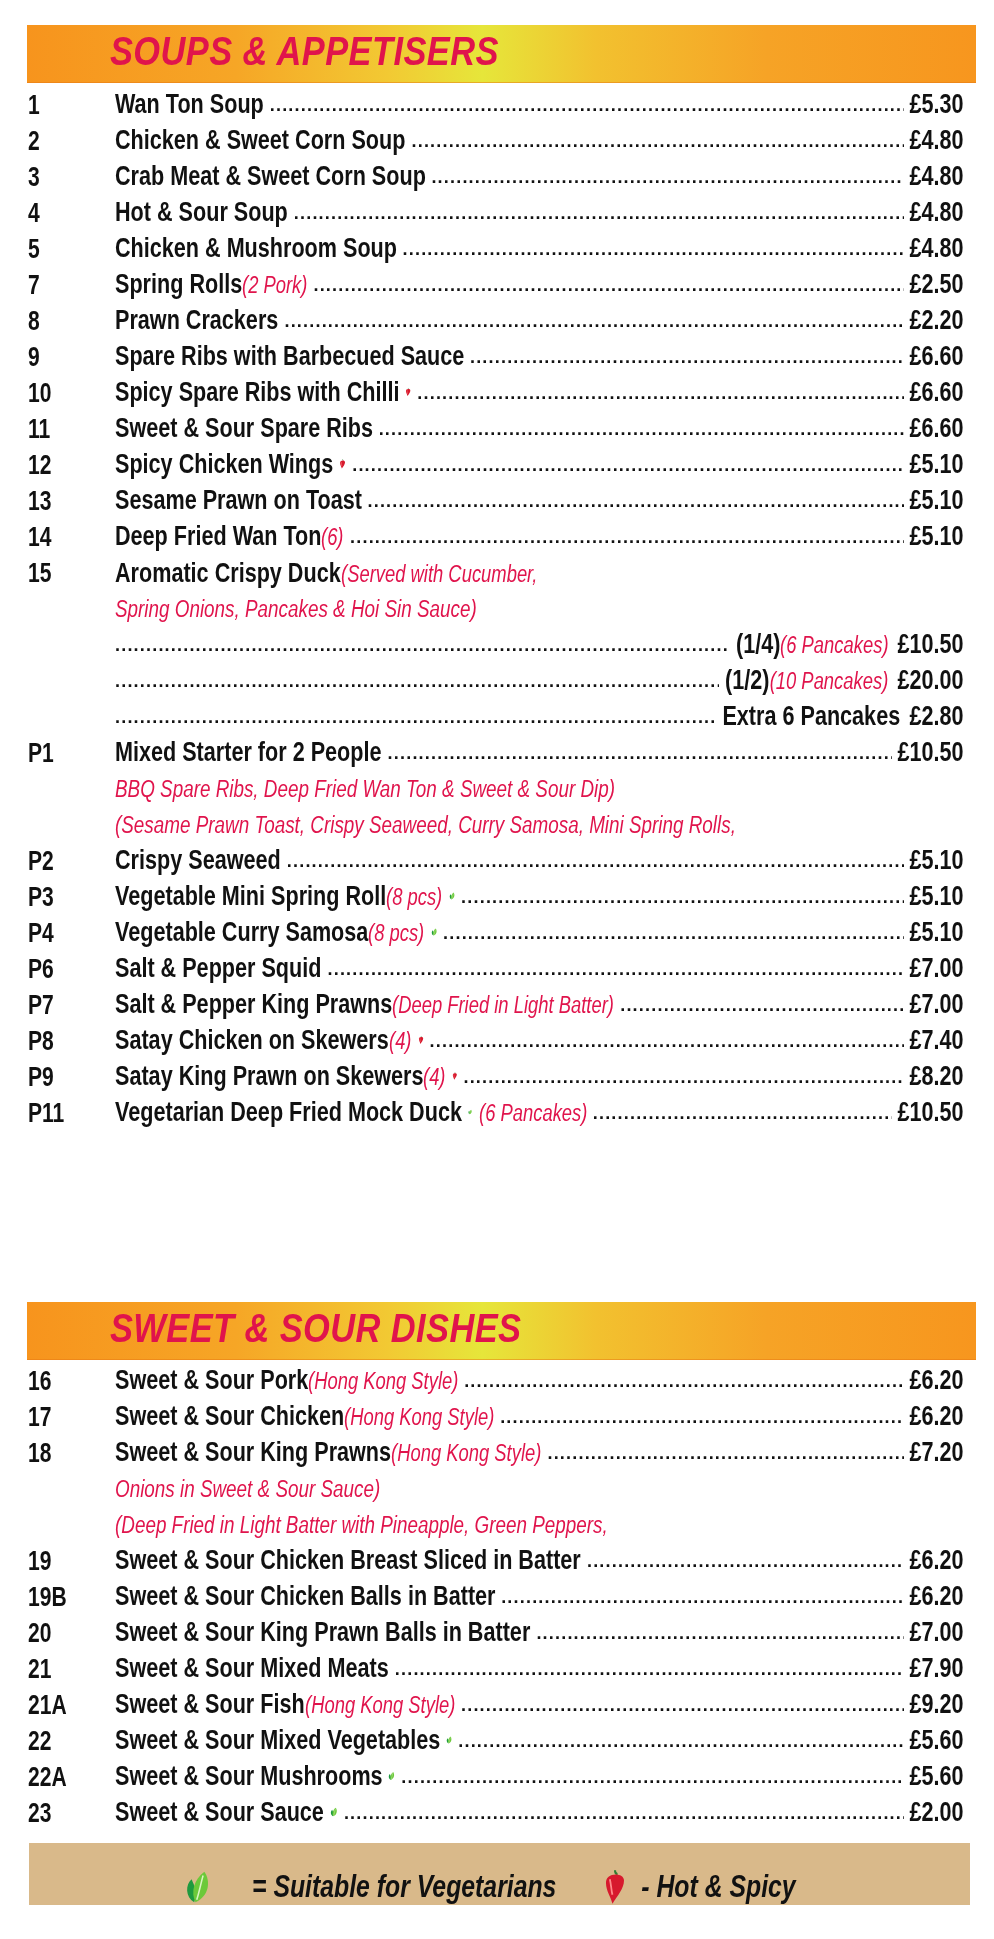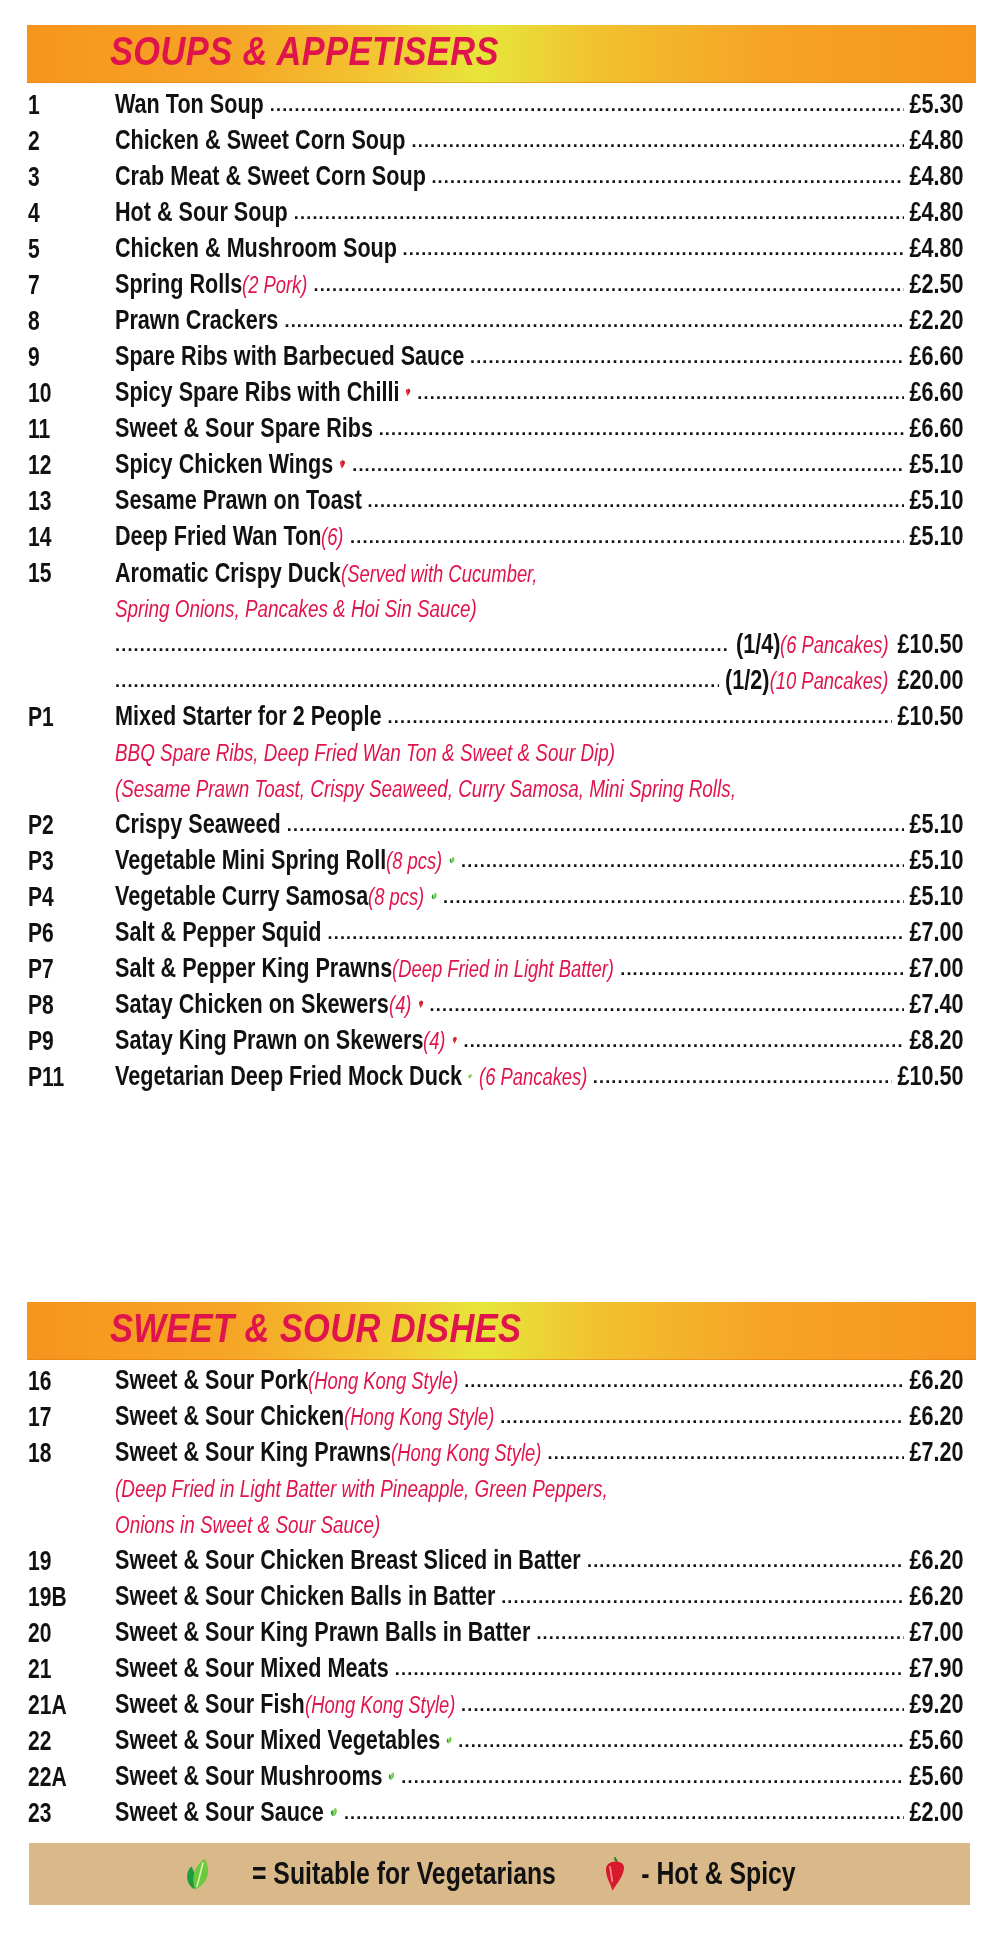--- a/index.html
+++ b/index.html
@@ -30,21 +30,21 @@
   .narrow-r { display: inline-block; transform: scaleX(0.8); transform-origin: right center; }
 
   .sub { position: absolute; left: 115px; font-size: 23px; font-style: italic; color: #e0144c; white-space: nowrap;
          transform: scaleX(0.82); transform-origin: left center; line-height: 36px; }
 
   .icon { display: inline-block; width: 20px; height: 26px; margin-left: 6px; position: relative; top: 4px; }
   .icon svg { width: 100%; height: 100%; display: block; }
 
   .legend { position: absolute; left: 29px; top: 1843px; width: 941px; height: 62px; background: #d9b98a; }
   .legend-inner { position: absolute; left: 0; right: 0; top: 0; bottom: 0; display: flex;
-                  align-items: center; justify-content: center; }
+                  align-items: flex-end; justify-content: center; font-style: italic; }
   .legend-text { font-size: 31px; font-weight: 700; white-space: nowrap; transform: scaleX(0.8);
                  display: inline-block; }
   .legend-icon { display: inline-block; width: 28px; height: 36px; vertical-align: middle; }
 </style>
 </head>
 <body>
 
 <svg width="0" height="0" style="position:absolute">
   <defs>
     <symbol id="sym-chilli" viewBox="0 0 20 28">
@@ -203,20 +203,27 @@
       </div>
       <div class="row">
         <div class="body">
           <span class="dots" style="margin-left:0"></span>
           <span class="name narrow-r" style="margin-left: -11.575px;">(1/2)</span>
           <span class="note narrow-r" style="margin-left: -29.35px;">(10 Pancakes)</span>
           <span class="price narrow-r" style="margin-left: -6.92499px;">£20.00</span>
         </div>
       </div>
       <div class="row">
+        <div class="body">
+          <span class="dots" style="margin-left:0"></span>
+          <span class="name narrow-r" style="margin-left: -44.2625px;">Extra 6 Pancakes</span>
+          <span class="price narrow-r" style="margin-left: -3.9375px;">£2.80</span>
+        </div>
+      </div>
+      <div class="row">
         <span class="code">P1</span>
         <div class="body">
           <span class="name narrow" style="margin-right: -66.5125px;">Mixed Starter for 2 People</span>
           <span class="dots"></span>
           <span class="price narrow-r" style="margin-left: -16.925px;">£10.50</span>
         </div>
       </div>
       <div class="row">
         <span class="sub">BBQ Spare Ribs, Deep Fried Wan Ton &amp; Sweet &amp; Sour Dip)</span>
       </div>
@@ -346,24 +353,24 @@
       <div class="row">
         <span class="code">18</span>
         <div class="body">
           <span class="name narrow" style="margin-right: -68.9375px;">Sweet &amp; Sour King Prawns</span>
           <span class="note narrow" style="margin-left: 0px; margin-right: -37.65px;">(Hong Kong Style)</span>
           <span class="dots"></span>
           <span class="price narrow-r" style="margin-left: -13.9375px;">£7.20</span>
         </div>
       </div>
       <div class="row">
+        <span class="sub">Onions in Sweet &amp; Sour Sauce)</span>
+      </div>
+      <div class="row">
         <span class="sub">(Deep Fried in Light Batter with Pineapple, Green Peppers,</span>
-      </div>
-      <div class="row">
-        <span class="sub">Onions in Sweet &amp; Sour Sauce)</span>
       </div>
       <div class="row">
         <span class="code">19</span>
         <div class="body">
           <span class="name narrow" style="margin-right: -116.25px;">Sweet &amp; Sour Chicken Breast Sliced in Batter</span>
           <span class="dots"></span>
           <span class="price narrow-r" style="margin-left: -13.9375px;">£6.20</span>
         </div>
       </div>
       <div class="row">

